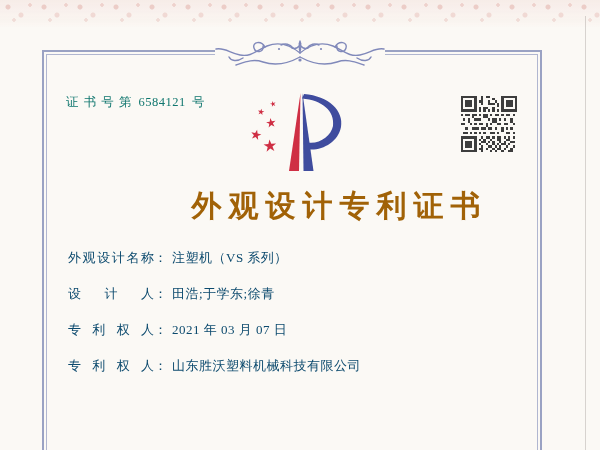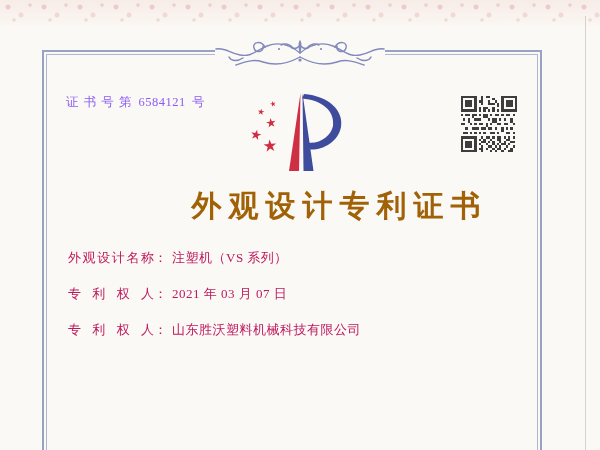--- a/index.html
+++ b/index.html
@@ -22,32 +22,32 @@
              background:rgba(150,140,138,.35);}
 
   
   .frame{position:absolute;left:42px;top:50px;width:496px;height:420px;
          border:2px solid #9aa2c3;}
   .frame-inner{position:absolute;left:2px;top:2px;right:2px;bottom:-4px;
          border:1px solid #b0b6d0;}
 
   .ornament{position:absolute;left:197px;top:36px;width:206px;height:36px;}
 
-  .certno{position:absolute;left:66px;top:94px;font-size:12.5px;color:#8b5cf6;
+  .certno{position:absolute;left:66px;top:94px;font-size:12.5px;color:#0f766e;
           letter-spacing:1px;white-space:nowrap;}
   .certno .num{letter-spacing:.5px;padding:0 2px;}
 
   .logo{position:absolute;left:250px;top:91px;width:100px;height:86px;}
   .qr{position:absolute;left:461px;top:96px;width:56px;height:56px;}
 
   .title{position:absolute;left:42px;top:186px;width:588px;text-align:center;
          font-size:30px;font-weight:600;color:#a16207;letter-spacing:7px;text-indent:7px;}
 
   .fields{position:absolute;left:68px;top:249px;width:486px;}
-  .row{height:22px;margin-bottom:14px;font-size:13px;color:#be185d;white-space:nowrap;}
+  .row{height:22px;margin-bottom:14px;font-size:13px;color:#0c4a6e;white-space:nowrap;}
   .flabel{display:inline-block;width:86px;text-align:justify;text-align-last:justify;
           vertical-align:top;}
   .colon{display:inline-block;margin-right:5px;}
   .fvalue{letter-spacing:.5px;}
 </style>
 </head>
 <body>
 
 <div class="page">
 
@@ -134,20 +134,23 @@
     </g>
   </svg>
 
   <div class="title">外观设计专利证书</div>
 
   <div class="fields">
     <div class="row">
       <span class="flabel">外观设计名称</span><span class="colon">：</span><span class="fvalue">注塑机（VS 系列）</span>
     </div>
     <div class="row">
+      <span class="flabel">设计人</span><span class="colon">：</span><span class="fvalue">田浩;于学东;徐青</span>
+    </div>
+    <div class="row">
       <span class="flabel">专利权人</span><span class="colon">：</span><span class="fvalue">2021 年 03 月 07 日</span>
     </div>
     <div class="row">
       <span class="flabel">专利权人</span><span class="colon">：</span><span class="fvalue">山东胜沃塑料机械科技有限公司</span>
     </div>
   </div>
 
 </div>
 
 </body></html>

